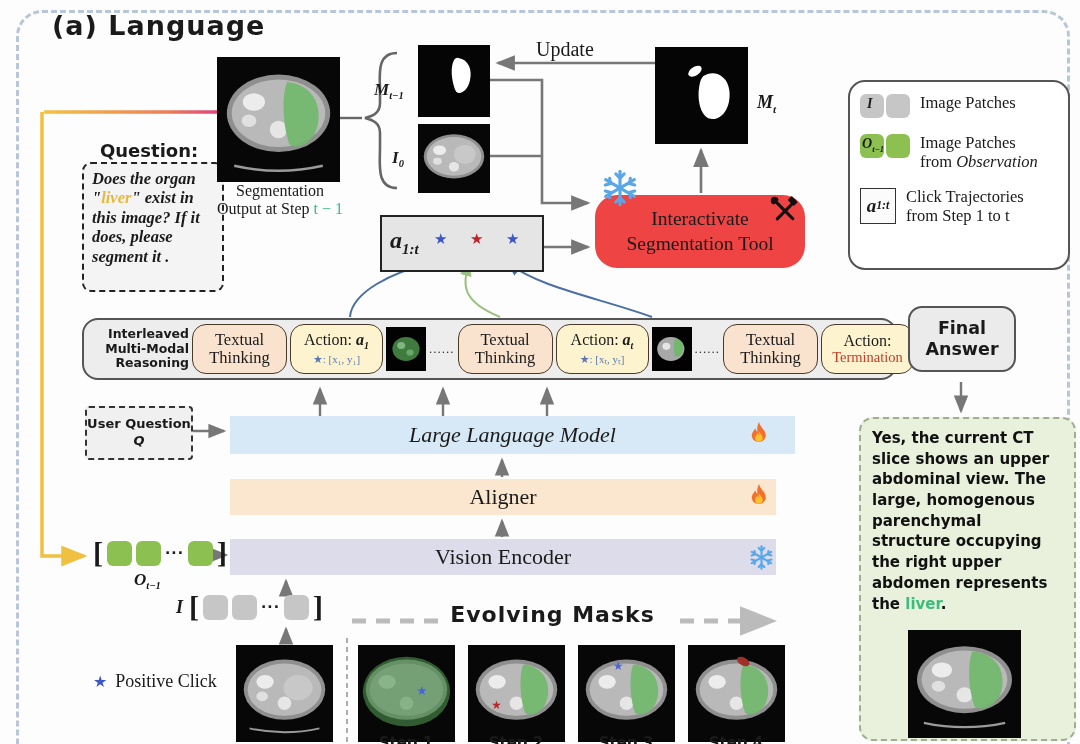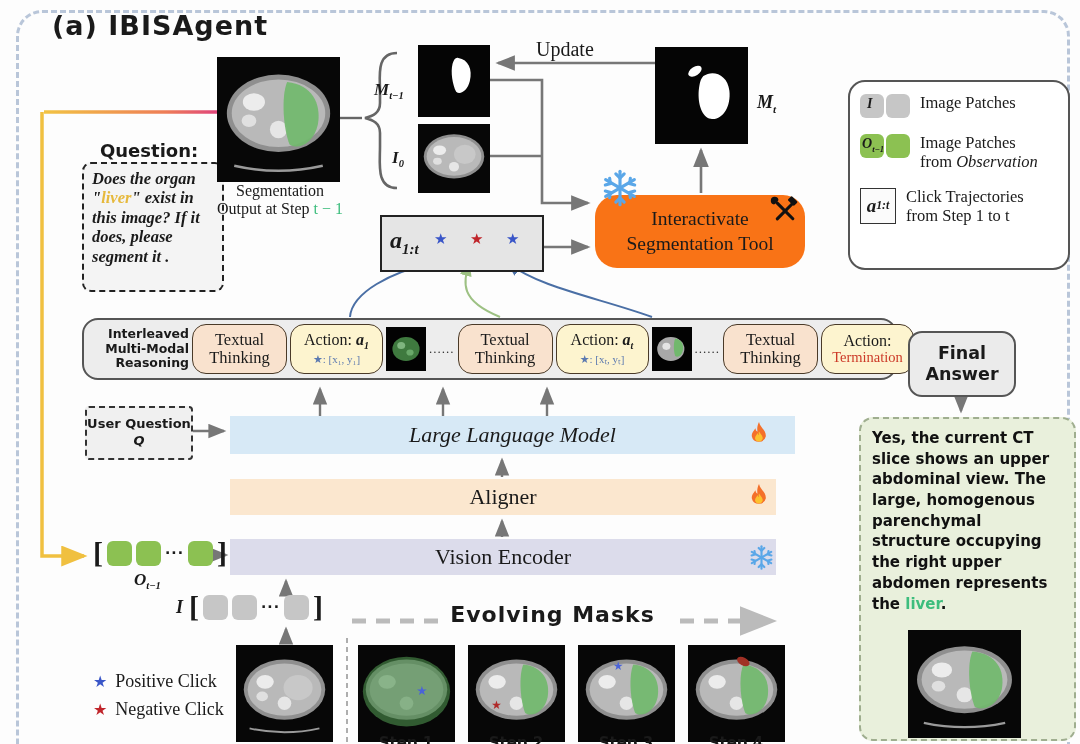--- a/index.html
+++ b/index.html
@@ -47,39 +47,39 @@
   .leg-text{font-size:16.5px;font-family:"Liberation Serif",serif;line-height:1.15;margin-left:10px;}
   .a-chip{width:34px;height:34px;background:#fbfbfb;border:1.8px solid #333;font-size:19px;}
 
   
   .a-box{left:380px;top:215px;width:160px;height:53px;background:#e5e5e5;border:2px solid #222;}
   .a-box .star{font-size:15px;}
   .star-blue{color:#3a56c8;}
   .star-red{color:#c0252b;}
 
   
-  .tool{left:595px;top:195px;width:210px;height:73px;background:#f97316;border-radius:22px;
+  .tool{left:595px;top:195px;width:210px;height:73px;background:#ef4444;border-radius:22px;
         font-family:"Liberation Serif",serif;font-size:19.5px;line-height:1.25;}
   .snow-tool{left:600px;top:168px;width:40px;height:40px;}
   .tools-icon{left:770px;top:196px;width:30px;height:30px;}
 
   
   .band{left:82px;top:318px;width:815px;height:62px;background:#ededed;border:2.2px solid #555;
         border-radius:16px;display:flex;align-items:center;gap:3px;padding:0 5px;box-sizing:border-box;}
   .reason-lbl{width:100px;font-size:12.5px;font-weight:bold;line-height:1.15;text-align:right;flex:none;}
   .tt{width:93px;height:48px;background:#f9e2ce;border:1.8px solid #4a3a28;border-radius:14px;
       font-family:"Liberation Serif",serif;font-size:16.5px;line-height:1.12;flex:none;}
   .act{width:91px;height:48px;background:#fdf4cf;border:1.8px solid #4a3a28;border-radius:14px;
        font-family:"Liberation Serif",serif;font-size:16px;line-height:1.05;flex:none;flex-direction:column;}
   .act .coords{font-size:11px;color:#5b79b0;margin-top:2px;}
   .thumb{width:40px;height:44px;flex:none;}
   .band-dots{font-size:13px;letter-spacing:1px;color:#333;flex:none;font-family:"Liberation Serif",serif;}
   .term-red{color:#cc3a28;font-size:14.5px;}
 
-  .final-box{left:908px;top:331px;width:104px;height:62px;background:#ebebeb;border:2.2px solid #555;
+  .final-box{left:908px;top:306px;width:104px;height:62px;background:#ebebeb;border:2.2px solid #555;
              border-radius:14px;font-size:17.5px;font-weight:bold;line-height:1.2;}
 
   
   .uq-box{left:85px;top:406px;width:104px;height:50px;background:#f0f0f0;border:2px dashed #333;
           border-radius:4px;font-size:13px;font-weight:bold;line-height:1.3;}
   .bar{font-family:"Liberation Serif",serif;font-size:22px;}
   .bar-llm{left:230px;top:416px;width:565px;height:38px;background:#d7e9f6;font-style:italic;}
   .bar-al{left:230px;top:479px;width:546px;height:36px;background:#fbe7cf;}
   .bar-ve{left:230px;top:539px;width:546px;height:36px;background:#dcdceb;}
   .fire1{left:744px;top:420px;width:30px;height:30px;}
@@ -113,21 +113,21 @@
   .ans-text{font-size:15px;font-weight:600;line-height:1.38;color:#111;}
   .ans-ct{position:absolute;left:47px;top:211px;width:113px;height:108px;}
 
   .overlay{left:0;top:0;width:1080px;height:744px;pointer-events:none;}
 </style>
 </head>
 <body>
 
 <div class="abs frame"></div>
 
-<div class="abs title comic">(a) IBISAgent</div>
+<div class="abs title comic">(a) Language</div>
 
 <svg class="abs overlay" viewBox="0 0 1080 744">
   <defs>
     <marker id="mg" markerWidth="9" markerHeight="8" refX="6.5" refY="3" orient="auto">
         <path d="M0,0 L7.5,3 L0,6 Z" fill="#777"></path>
       </marker>
     <marker id="mgd" markerWidth="9" markerHeight="8" refX="6.5" refY="3" orient="auto">
         <path d="M0,0 L7.5,3 L0,6 Z" fill="#bbb"></path>
       </marker>
     <marker id="my" markerWidth="9" markerHeight="8" refX="6.5" refY="3" orient="auto">
@@ -453,21 +453,20 @@
   </svg>
 </div>
 
 <div class="step-lbl comic" style="left:357px;">Step 1</div>
 <div class="step-lbl comic" style="left:467px;">Step 2</div>
 <div class="step-lbl comic" style="left:577px;">Step 3</div>
 <div class="step-lbl comic" style="left:687px;">Step 4</div>
 
 <div class="abs click-leg">
   <div><span class="star star-blue">★</span><span>Positive Click</span></div>
-  <div><span class="star star-red">★</span><span>Negative Click</span></div>
 </div>
 
 <div class="abs ans-box">
   <div class="ans-text comic"><span>Yes, the current CT slice shows an upper abdominal view. The large, homogenous parenchymal structure occupying the right upper abdomen represents the </span><span class="hl-green">liver</span><span>.</span></div>
   <div class="ans-ct">
     <svg viewBox="0 0 100 100" preserveAspectRatio="none" width="100%" height="100%">
       <rect width="100" height="100" fill="#070707"></rect>
       <ellipse cx="50" cy="46" rx="42" ry="31" fill="#8f8f8f"></ellipse>
         <ellipse cx="50" cy="46" rx="38" ry="27" fill="#b9b9b9"></ellipse>
       <ellipse cx="30" cy="37" rx="9" ry="7" fill="#ececec"></ellipse>

